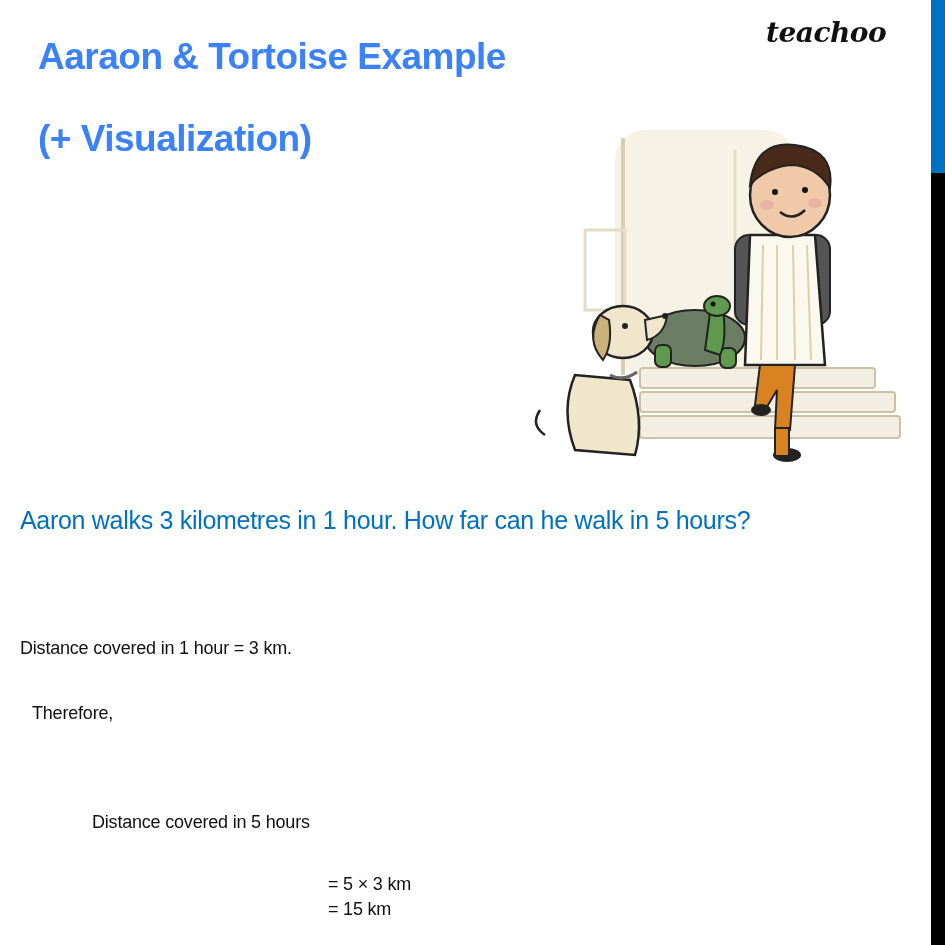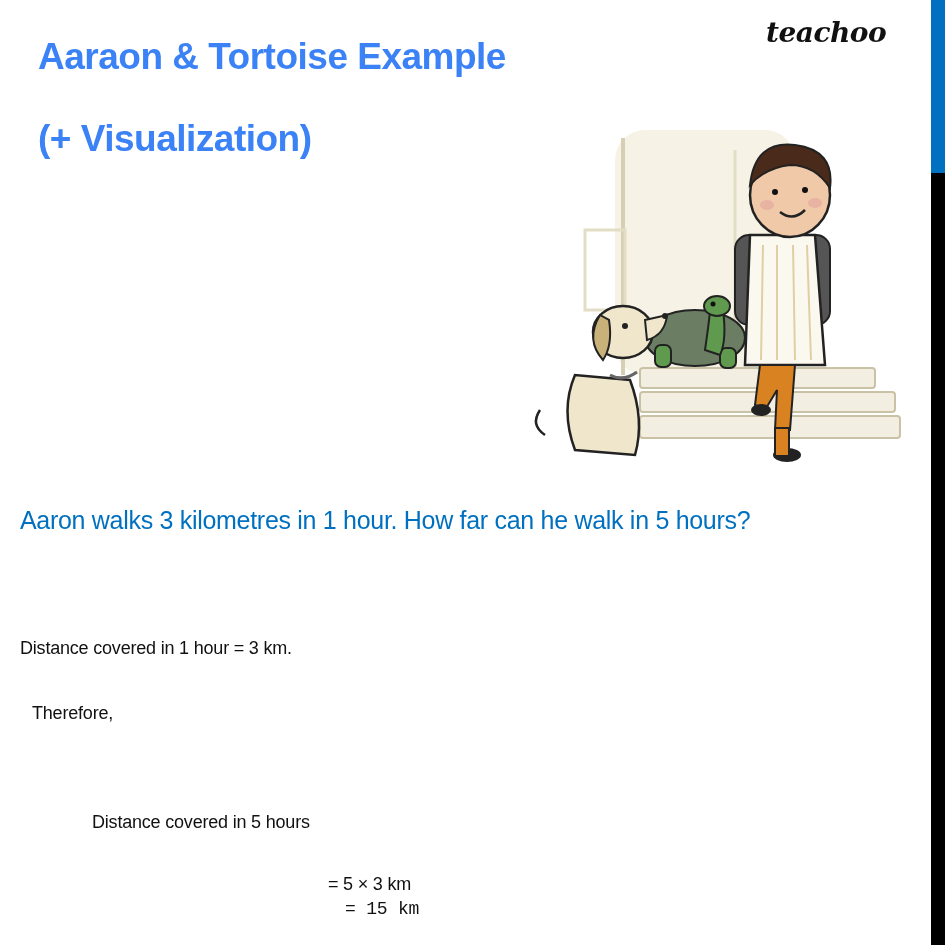--- a/index.html
+++ b/index.html
@@ -95,13 +95,13 @@
     </g>
   </svg>
 </div>
 
 <div class="question">Aaron walks 3 kilometres in 1 hour. How far can he walk in 5 hours?</div>
 
 <div class="line" style="left:20px; top:638px;">Distance covered in 1 hour = 3 km.</div>
 <div class="line" style="left:32px; top:703px;">Therefore,</div>
 <div class="line" style="left:92px; top:768px;margin-top:44px;">Distance covered in 5 hours</div>
 <div class="line" style="left:328px; top:834px;margin-top:40px;">= 5 × 3 km</div>
-<div class="line" style="left:345px; top:899px;font-family:Liberation Mono, monospace;">= 15 km</div>
+<div class="line" style="left:328px; top:899px;">= 15 km</div>
 
 </body></html>

